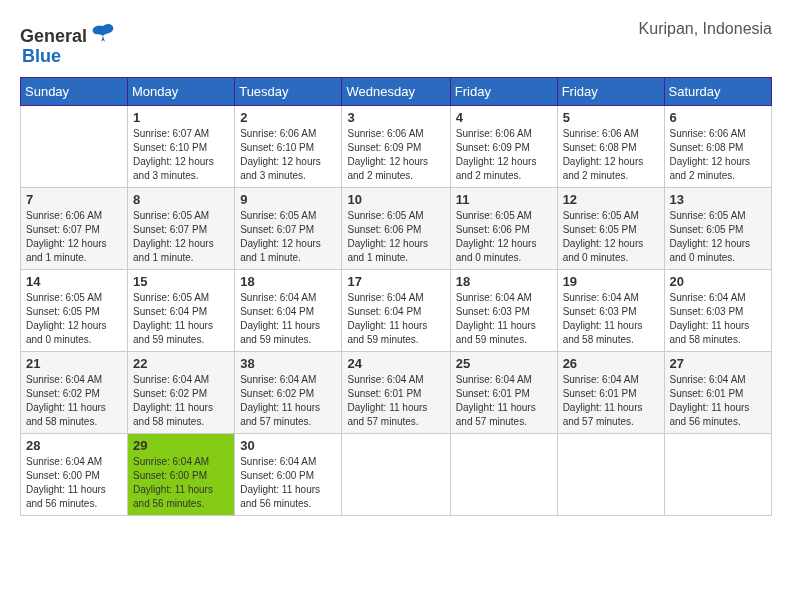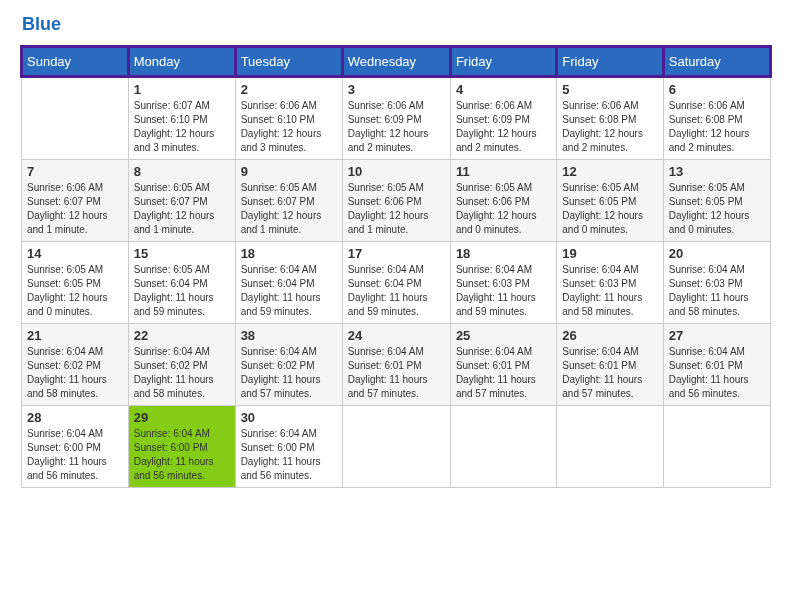--- a/index.html
+++ b/index.html
@@ -48,21 +48,21 @@
       border-collapse: collapse;
       font-size: 11px;
     }
     .calendar thead th {
       background-color: #2a6bbf;
       color: #fff;
       padding: 6px 4px;
       text-align: left;
       font-size: 13px;
       font-weight: normal;
-      border: 3px solid #4c1d95;
+      border: 1px solid #4c1d95;
     }
     .calendar tbody td {
       border: 1px solid #ccc;
       vertical-align: top;
       padding: 4px 5px;
       width: 110px;
       height: 80px;
     }
     .day-num {
       font-size: 13px;
@@ -76,24 +76,34 @@
       color: #333;
       line-height: 1.4;
     }
   </style>
 </head>
 <body>
 
 <div class="header">
   <div class="logo">
     <div style="display:flex;flex-direction:column;align-items:flex-start;">
+      <div style="display:flex;align-items:center;">
+        <span class="logo-text-general">General</span>
+        <span style="margin-left:2px;">
+          <svg width="28" height="28" viewBox="0 0 28 28">
+            <path d="M14 6 C18 2, 26 4, 24 10 C22 14, 16 13, 14 16 C12 13, 6 16, 4 12 C2 8, 8 4, 14 6Z" fill="#1a6bbf"></path>
+            <path d="M14 16 L16 22 L14 20 L12 22 Z" fill="#1a6bbf"></path>
+          </svg>
+        </span>
+      </div>
       <span class="logo-text-blue" style="margin-top:-6px;margin-left:2px;">Blue</span>
     </div>
   </div>
   <div class="title-block">
+    <div class="title-location">Kuripan, Indonesia</div>
   </div>
 </div>
 
 <table class="calendar">
   <thead>
     <tr>
     <th>Sunday</th>
         <th>Monday</th>
         <th>Tuesday</th>
         <th>Wednesday</th>

